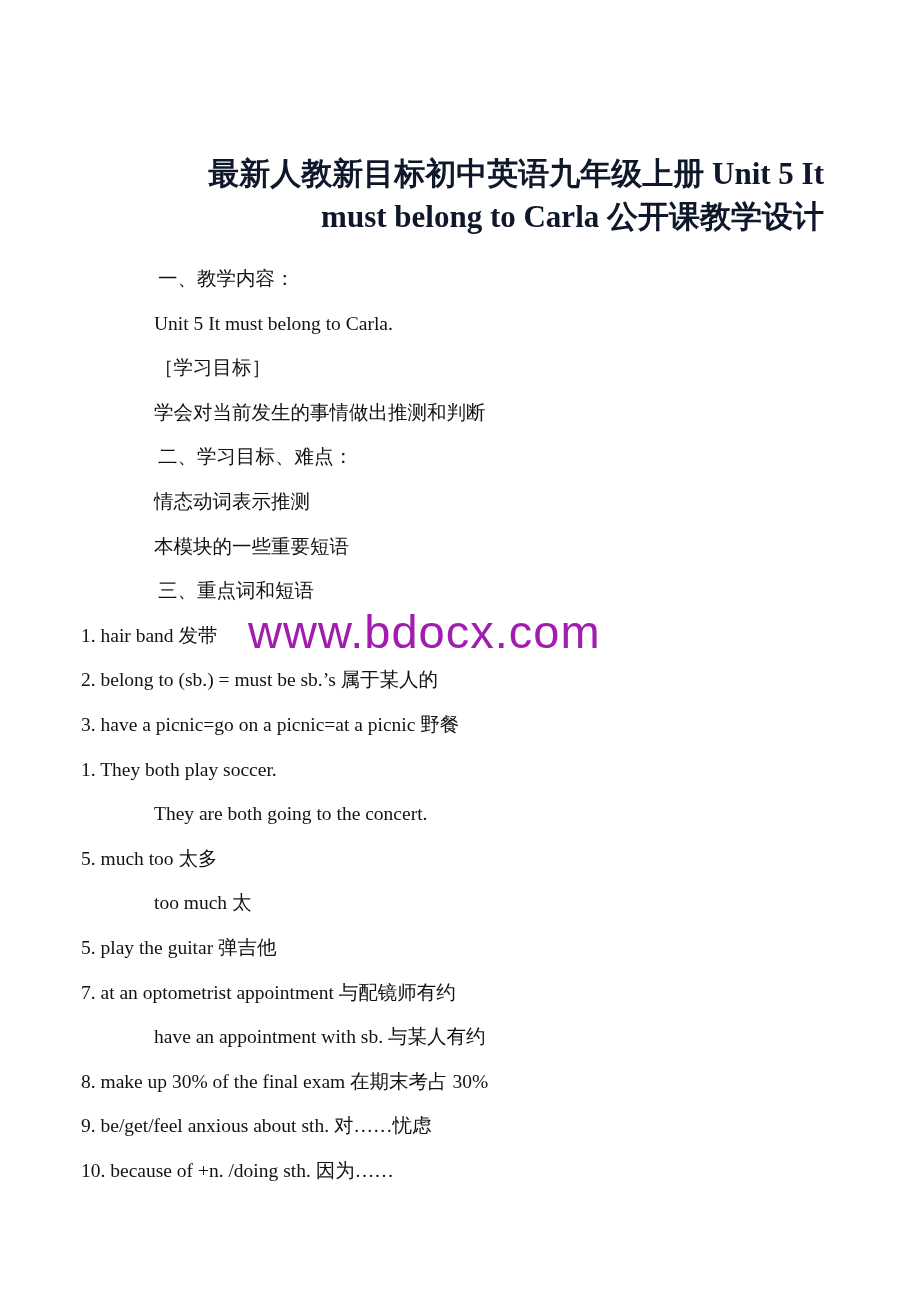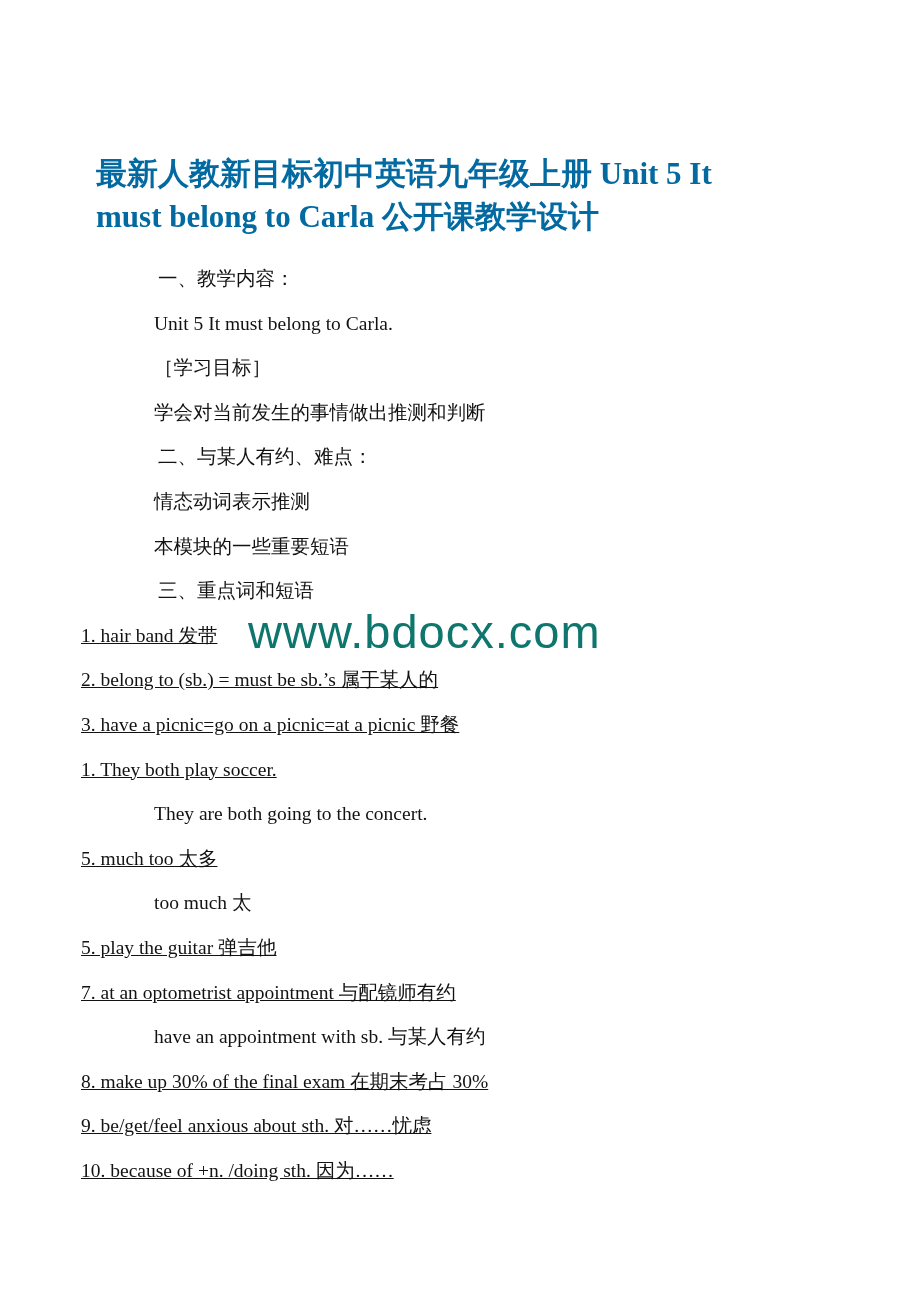--- a/index.html
+++ b/index.html
@@ -25,84 +25,84 @@
   }
 
   
   .watermark {
     position: absolute;
     left: 248px;
     top: 604px;
     font-family: "Liberation Sans", "DejaVu Sans", sans-serif;
     font-size: 47px;
     letter-spacing: 1px;
-    color: #0f766e;
+    color: #a21caf;
     white-space: nowrap;
     z-index: 0;
     user-select: none;
   }
 
   
   .doc {
     position: relative;
     z-index: 1;
     padding-top: 152px;
   }
 
   .doc-title {
     font-size: 31px;
     font-weight: bold;
     line-height: 43px;
-    text-align: left;
+    text-align: right;
     margin: 0 auto;
     padding: 0 96px;
     letter-spacing: 0px;
-    color: #0369a1;
+    color: #0f172a;
   }
 
   .body-block {
     margin-top: 20px;
   }
 
   p.line {
     margin: 2px;
     font-size: 19.5px;
     line-height: 42.6px;
     color: #121212;
     white-space: pre-wrap;
     padding-left: 152px;
   }
 
   
   p.line.indent-1 { padding-left: 156px; }
   p.line.indent-2 { }
 
   
-  p.line.item { padding-left: 79px; text-decoration: underline; }
+  p.line.item { padding-left: 79px; }
 </style>
 </head>
 <body>
 
 <div class="page">
 
   <div class="watermark">www.bdocx.com</div>
 
   <div class="doc">
 
     <h1 class="doc-title">
       <span style="display: block;">最新人教新目标初中英语九年级上册 Unit 5 It</span>
       <span style="display: block;">must belong to Carla 公开课教学设计</span>
     </h1>
 
     <div class="body-block">
         <p class="line indent-1">一、教学内容：</p>
         <p class="line ">Unit 5 It must belong to Carla.</p>
         <p class="line indent-2">［学习目标］</p>
         <p class="line ">学会对当前发生的事情做出推测和判断</p>
-        <p class="line indent-1">二、与某人有约、难点：</p>
+        <p class="line indent-1">二、学习目标、难点：</p>
         <p class="line ">情态动词表示推测</p>
         <p class="line ">本模块的一些重要短语</p>
         <p class="line indent-1">三、重点词和短语</p>
         <p class="line item">1. hair band 发带</p>
         <p class="line item">2. belong to (sb.) = must be sb.’s 属于某人的</p>
         <p class="line item">3. have a picnic=go on a picnic=at a picnic 野餐</p>
         <p class="line item">1. They both play soccer.</p>
         <p class="line ">They are both going to the concert.</p>
         <p class="line item">5. much too 太多</p>
         <p class="line ">too much 太</p>

